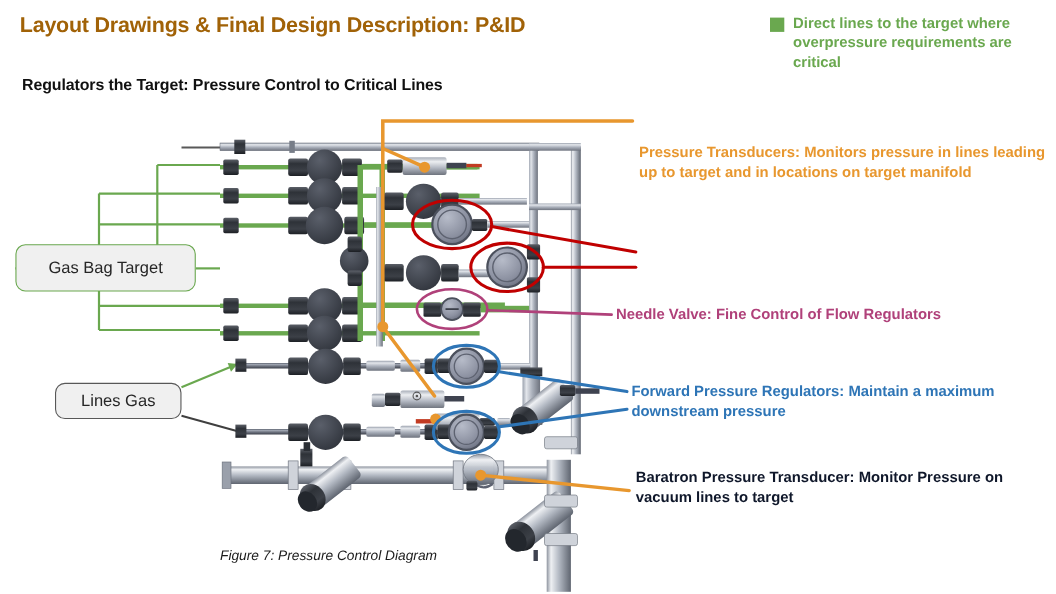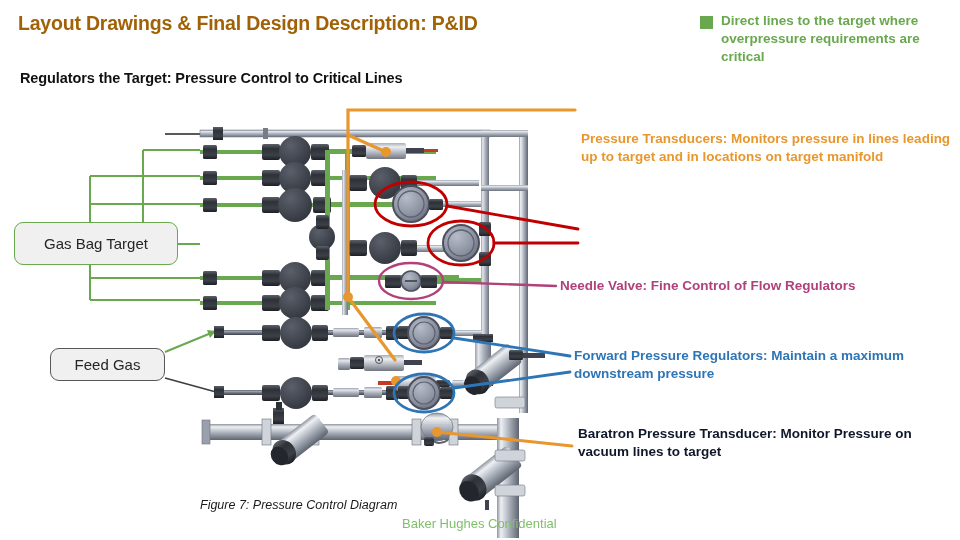--- a/index.html
+++ b/index.html
@@ -381,28 +381,27 @@
         <path d="M437,432 L572,446"></path>
       </g>
       <circle cx="437" cy="432" r="5" fill="#e8972e"></circle>
     </g>
   </svg>
 
   <div class="node-box" id="box-gasbag">
     <span>Gas Bag Target</span>
   </div>
   <div class="node-box" id="box-feedgas">
-    <span>Feed Gas</span>
+    <span>Lines Gas</span>
   </div>
 
   <div class="callout" id="callout-transducers">Pressure Transducers: Monitors pressure in lines leading up to target and in locations on target manifold</div>
 
 
   <div class="callout" id="callout-needle">Needle Valve: Fine Control of Flow Regulators</div>
 
   <div class="callout" id="callout-fpr">Forward Pressure Regulators: Maintain a maximum downstream pressure</div>
 
   <div class="callout" id="callout-baratron">Baratron Pressure Transducer: Monitor Pressure on vacuum lines to target</div>
 
   <div id="figure-caption">Figure 7: Pressure Control Diagram</div>
-  <div id="confidential">Baker Hughes Confidential</div>
 
 </div>
 
 </body></html>

